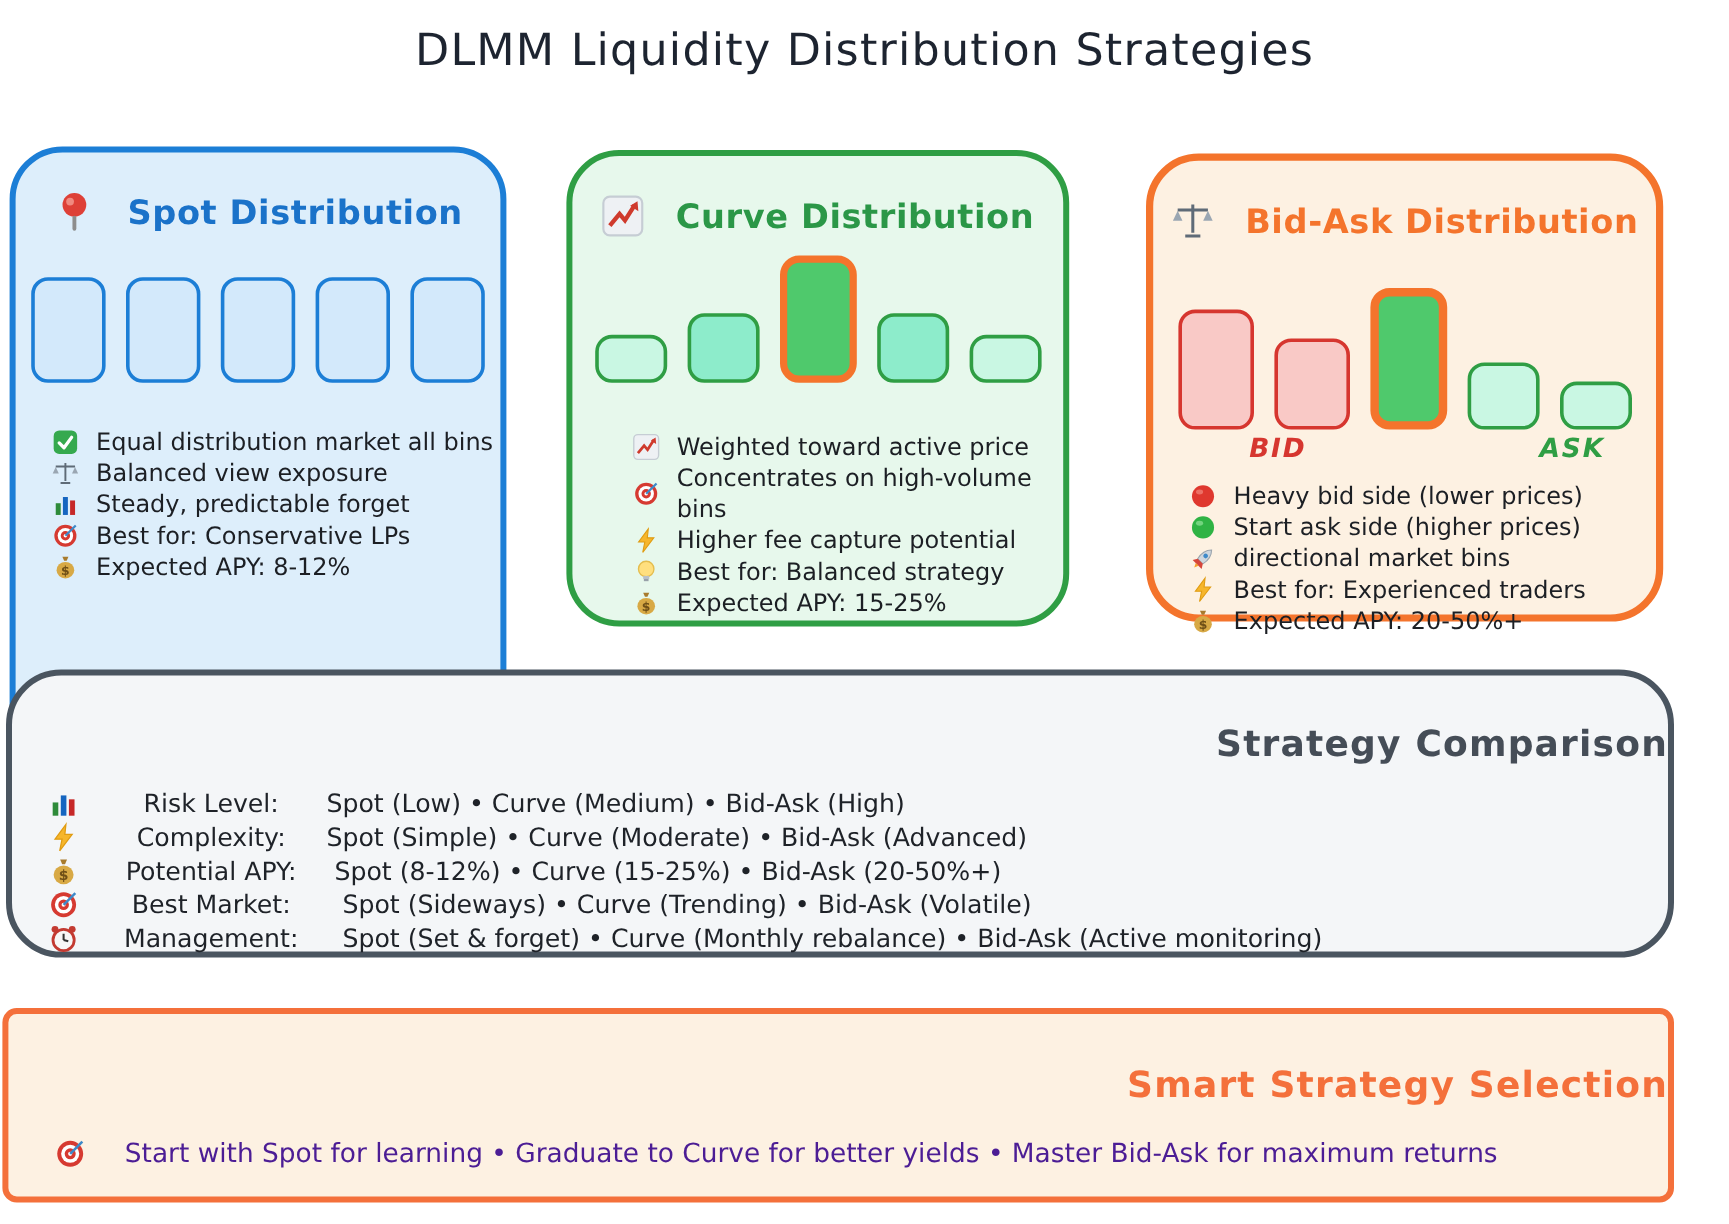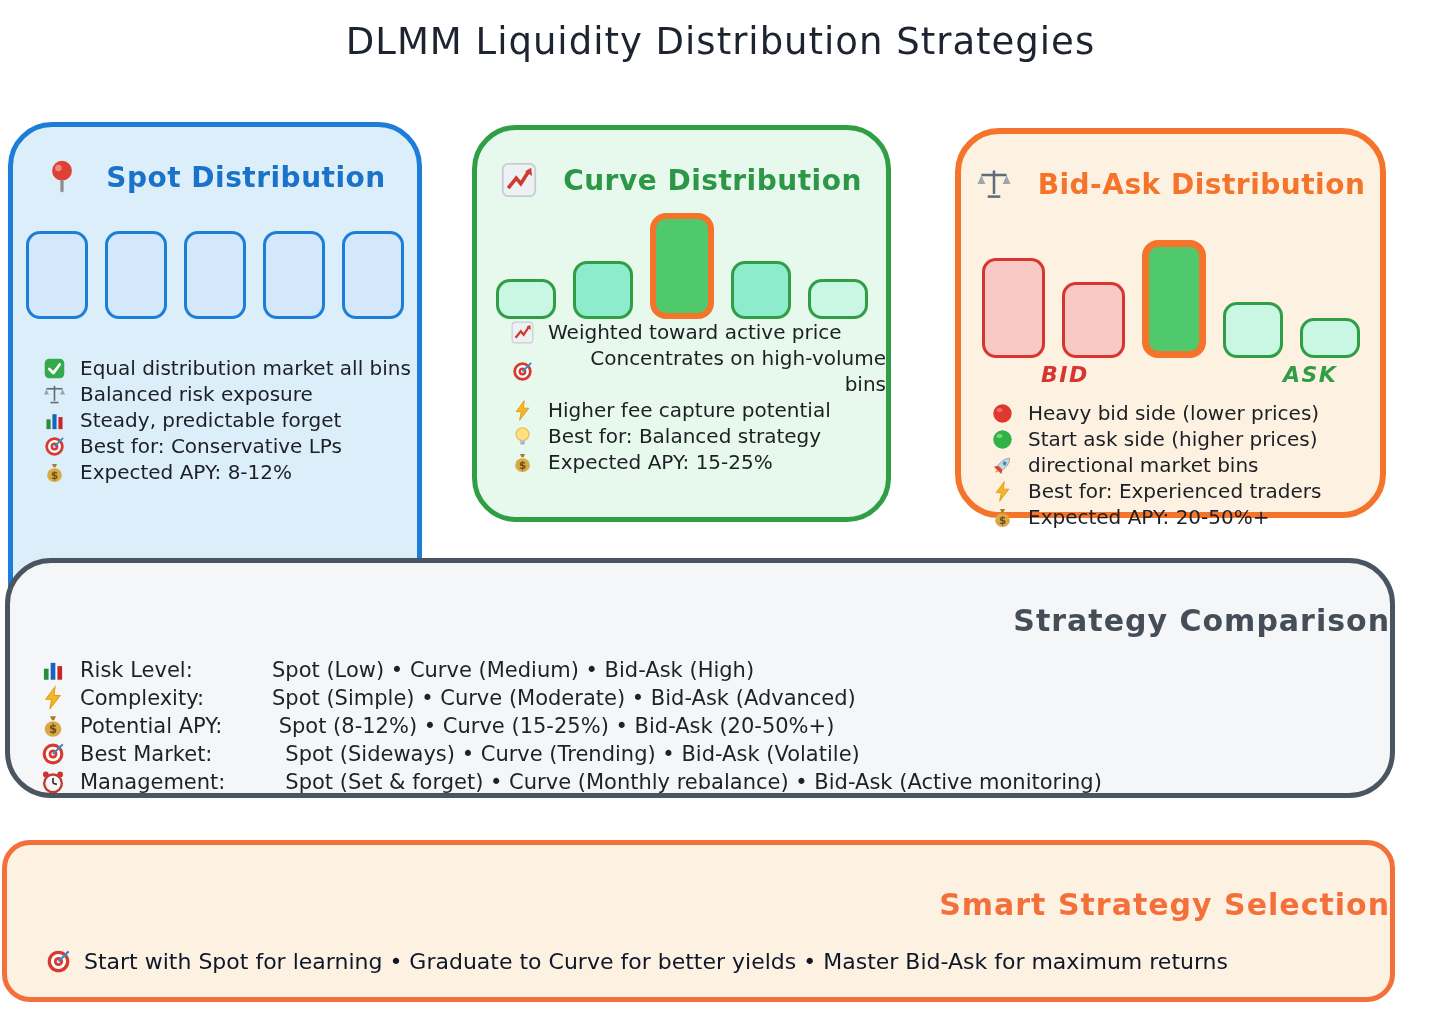--- a/index.html
+++ b/index.html
@@ -33,51 +33,51 @@
   .bar{box-sizing:border-box;border-style:solid;border-radius:14px;}
   .bar.highlight{border-radius:16px;}
   .axis-labels{position:relative;height:26px;margin-top:4px;}
   .axis-labels span{
     position:absolute;font-size:22px;font-weight:bold;letter-spacing:1.5px;font-style:italic;
   }
   .bullets{
     list-style:none;margin:0;padding:0;
   }
   #card-spot  .bullets{margin-top:36px;padding-left:30px;}
-  #card-curve .bullets{padding-left:34px;text-align:right;}
+  #card-curve .bullets{margin-top:40px;padding-left:50px;}
   #card-bidask .bullets{margin-top:12px;padding-left:30px;}
   .bullets li{
     display:flex;align-items:center;gap:14px;font-size:20px;line-height:26px;color:#1c1f24;
   }
   .bullet-icon{width:23px;height:23px;flex:0 0 auto;display:inline-block;}
   .bullet-icon svg{width:100%;height:100%;}
   
   #comparison{
     position:absolute;left:5px;top:558px;width:1390px;height:240px;box-sizing:border-box;
     border:5px solid #4a5560;border-radius:46px;background:#f4f6f8;
   }
   .panel-heading{
     text-align:right;font-size:30px;font-weight:bold;letter-spacing:1px;
   }
   #comparison .panel-heading{margin-top:40px;color:#454d57;}
   .comparison-rows{margin-top:18px;padding-left:30px;}
-  .comparison-row{display:flex;align-items:center;font-size:21px;line-height:28px;color:#1e2228;}
+  .comparison-row{display:flex;align-items:center;font-size:21px;line-height:28px;color:#1e2228;text-align:center;}
   .comparison-icon{width:26px;height:26px;margin-right:14px;flex:0 0 auto;}
   .comparison-icon svg{width:100%;height:100%;}
   .comparison-label{width:192px;flex:0 0 auto;}
   .comparison-value{white-space:pre;}
   
   #selection{
     position:absolute;left:2px;top:840px;width:1393px;height:162px;box-sizing:border-box;
-    border:5px solid #b91c1c;border-radius:28px;background:#fdf1e2;
+    border:5px solid #b91c1c;border-radius:12px;background:#fdf1e2;
   }
   #selection .panel-heading{margin-top:42px;color:#f4703b;}
   .selection-row{
-    display:flex;align-items:center;gap:12px;margin-top:26px;padding-left:38px;
-    font-size:22px;color:#0f172a;
+    display:flex;align-items:center;gap:32px;margin-top:26px;padding-left:38px;
+    font-size:22px;color:#4c1d95;
   }
   .selection-icon{width:27px;height:27px;flex:0 0 auto;}
   .selection-icon svg{width:100%;height:100%;}
 </style>
 </head>
 <body>
 
 <div class="page-title">DLMM Liquidity Distribution Strategies</div>
 
 <div class="card" id="card-spot" style="border-color: rgb(28, 126, 214); background: rgb(221, 238, 251);">
@@ -107,21 +107,21 @@
       <li>
         <span class="bullet-icon"><svg viewBox="0 0 20 20" xmlns="http://www.w3.org/2000/svg">
             <g stroke="#5f6b77" stroke-width="1.4" fill="none">
               <line x1="10" y1="2.5" x2="10" y2="15.5"></line>
               <line x1="3" y1="5" x2="17" y2="5"></line>
               <line x1="6.5" y1="17" x2="13.5" y2="17"></line>
             </g>
             <path d="M0.8 10 L3 5.3 L5.2 10 Z" fill="#9aa6b2"></path>
             <path d="M14.8 10 L17 5.3 L19.2 10 Z" fill="#9aa6b2"></path>
           </svg></span>
-        <span>Balanced risk exposure</span>
+        <span>Balanced view exposure</span>
       </li>
       <li>
         <span class="bullet-icon"><svg viewBox="0 0 20 20" xmlns="http://www.w3.org/2000/svg">
             <rect x="3" y="9" width="3.6" height="8.5" fill="#2e8b3a"></rect>
             <rect x="8.2" y="4.5" width="3.6" height="13" fill="#1565c0"></rect>
             <rect x="13.4" y="7" width="3.6" height="10.5" fill="#c62828"></rect>
           </svg></span>
         <span>Steady, predictable forget</span>
       </li>
       <li>

